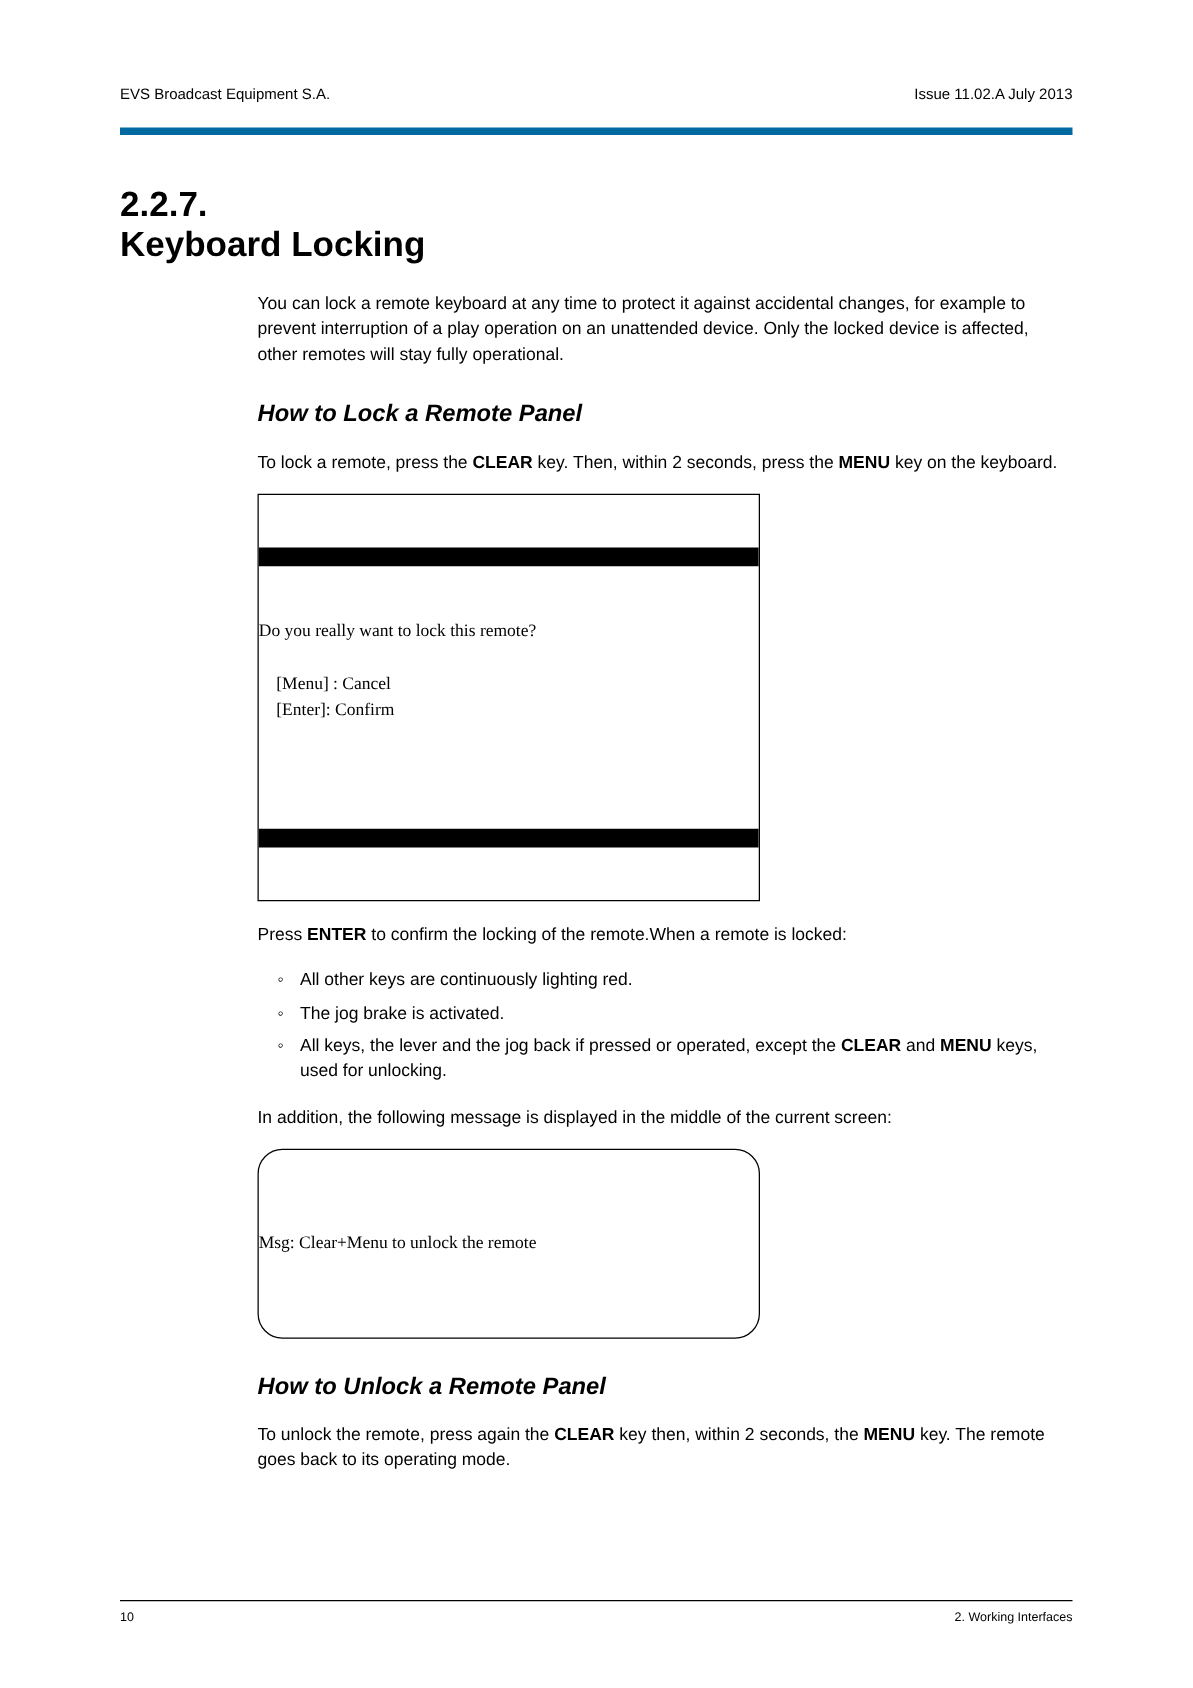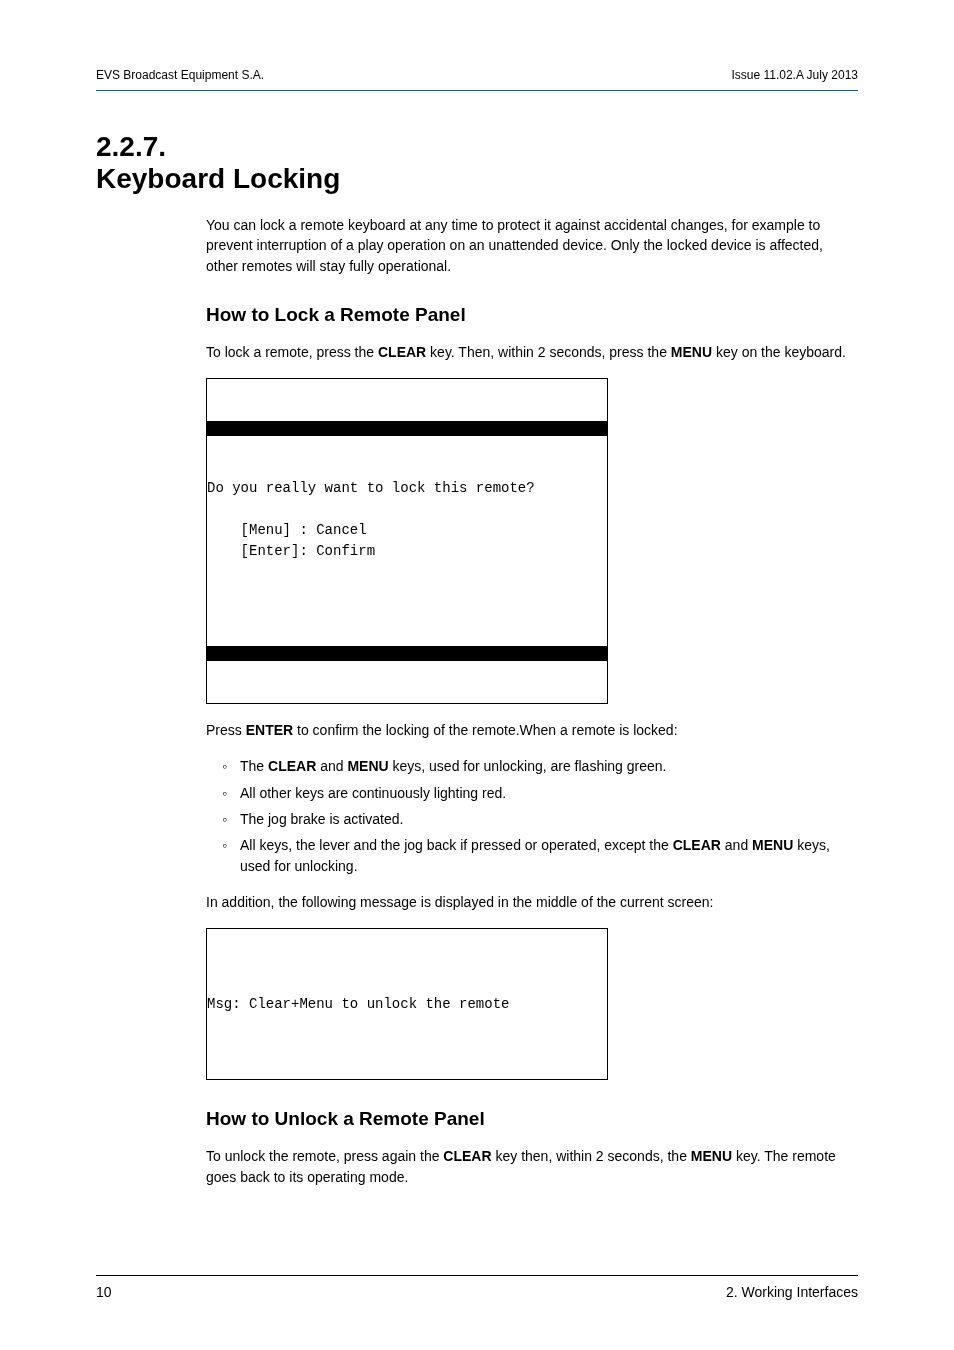--- a/index.html
+++ b/index.html
@@ -15,22 +15,22 @@
     height: 1350px;
     box-sizing: border-box;
     padding: 68px 96px 50px 96px;
     position: relative;
   }
   .running-header {
     display: flex;
     justify-content: space-between;
     font-size: 12px;
     color: #000;
-    padding-bottom: 8px;
-    border-bottom: 1px solid #0369a1;
+    padding-bottom: 20px;
+    border-bottom: 6px solid #0369a1;
   }
   .content {
     margin-left: 110px; 
     margin-top: 40px;
   }
   .h1-row {
     display: flex;
     align-items: baseline;
     margin-left: -110px;
     margin-bottom: 20px;
@@ -47,24 +47,25 @@
   }
   p.body {
     font-size: 14px;
     line-height: 1.45;
     margin: 16px 0;
   }
   h2.sub {
     font-size: 19px;
     font-weight: bold;
     margin: 28px 0 12px 0;
+    font-style: italic;
   }
   .mono-box {
     border: 1px solid #000;
-    font-family: Liberation Mono, monospace;
+    font-family: Liberation Serif, serif;
     font-size: 14px;
     line-height: 1.5;
     width: 400px;
     padding: 0;
     margin: 8px 0;
     white-space: pre;
     overflow: hidden;
   }
   .mono-inner {
     padding: 0;
@@ -93,21 +94,21 @@
   b { font-weight: bold; }
   .footer {
     position: absolute;
     left: 96px;
     right: 96px;
     bottom: 50px;
     border-top: 1px solid #000;
     padding-top: 8px;
     display: flex;
     justify-content: space-between;
-    font-size: 14px;
+    font-size: 10px;
   }
 </style>
 </head>
 <body>
 
 <div class="page">
 
   <div class="running-header">
     <span>EVS Broadcast Equipment S.A.</span>
     <span>Issue 11.02.A  July 2013</span>
@@ -139,33 +140,30 @@
 
 </div>
       <div class="bar"></div>
     </div>
 
     <p class="body">
       <span>Press </span><b>ENTER</b><span> to confirm the locking of the remote.When a remote is locked:</span>
     </p>
 
     <ul class="circ">
-      <li>
-        <span>The </span><b>CLEAR</b><span> and </span><b>MENU</b><span> keys, used for unlocking, are flashing green.</span>
-      </li>
       <li>All other keys are continuously lighting red.</li>
       <li>The jog brake is activated.</li>
       <li>
         <span>All keys, the lever and the jog back if pressed or operated, except the </span><b>CLEAR</b><span> and </span><b>MENU</b><span> keys, used for unlocking.</span>
       </li>
     </ul>
 
     <p class="body">In addition, the following message is displayed in the middle of the current screen:</p>
 
-    <div class="mono-box" style="height:150px; display:flex; align-items:center;">
+    <div class="mono-box" style="height:150px; display:flex; align-items:center;border-radius:20px;">
       <div class="mono-inner" style="padding-left:0;"><span>Msg: Clear+Menu to unlock the remote</span></div>
     </div>
 
     <h2 class="sub">How to Unlock a Remote Panel</h2>
 
     <p class="body">
       <span>To unlock the remote, press again the </span><b>CLEAR</b><span> key then, within 2 seconds, the </span><b>MENU</b><span> key. The remote goes back to its operating mode.</span>
     </p>
 
   </div>

